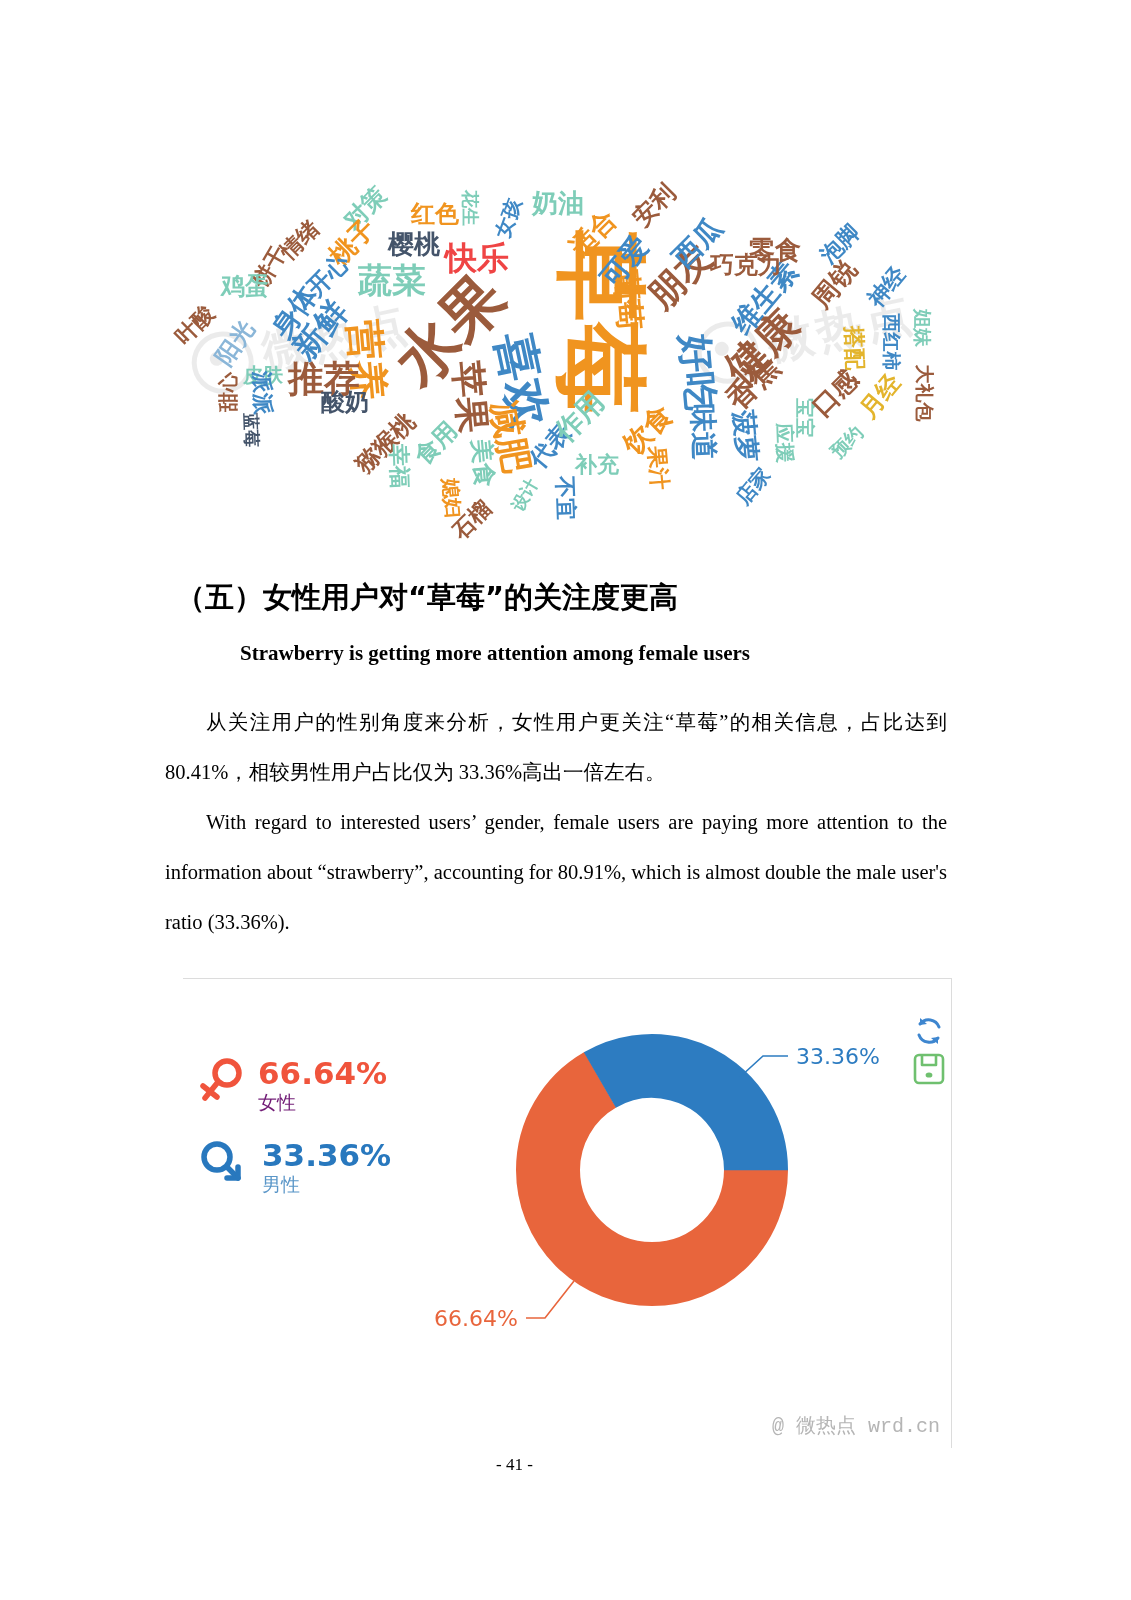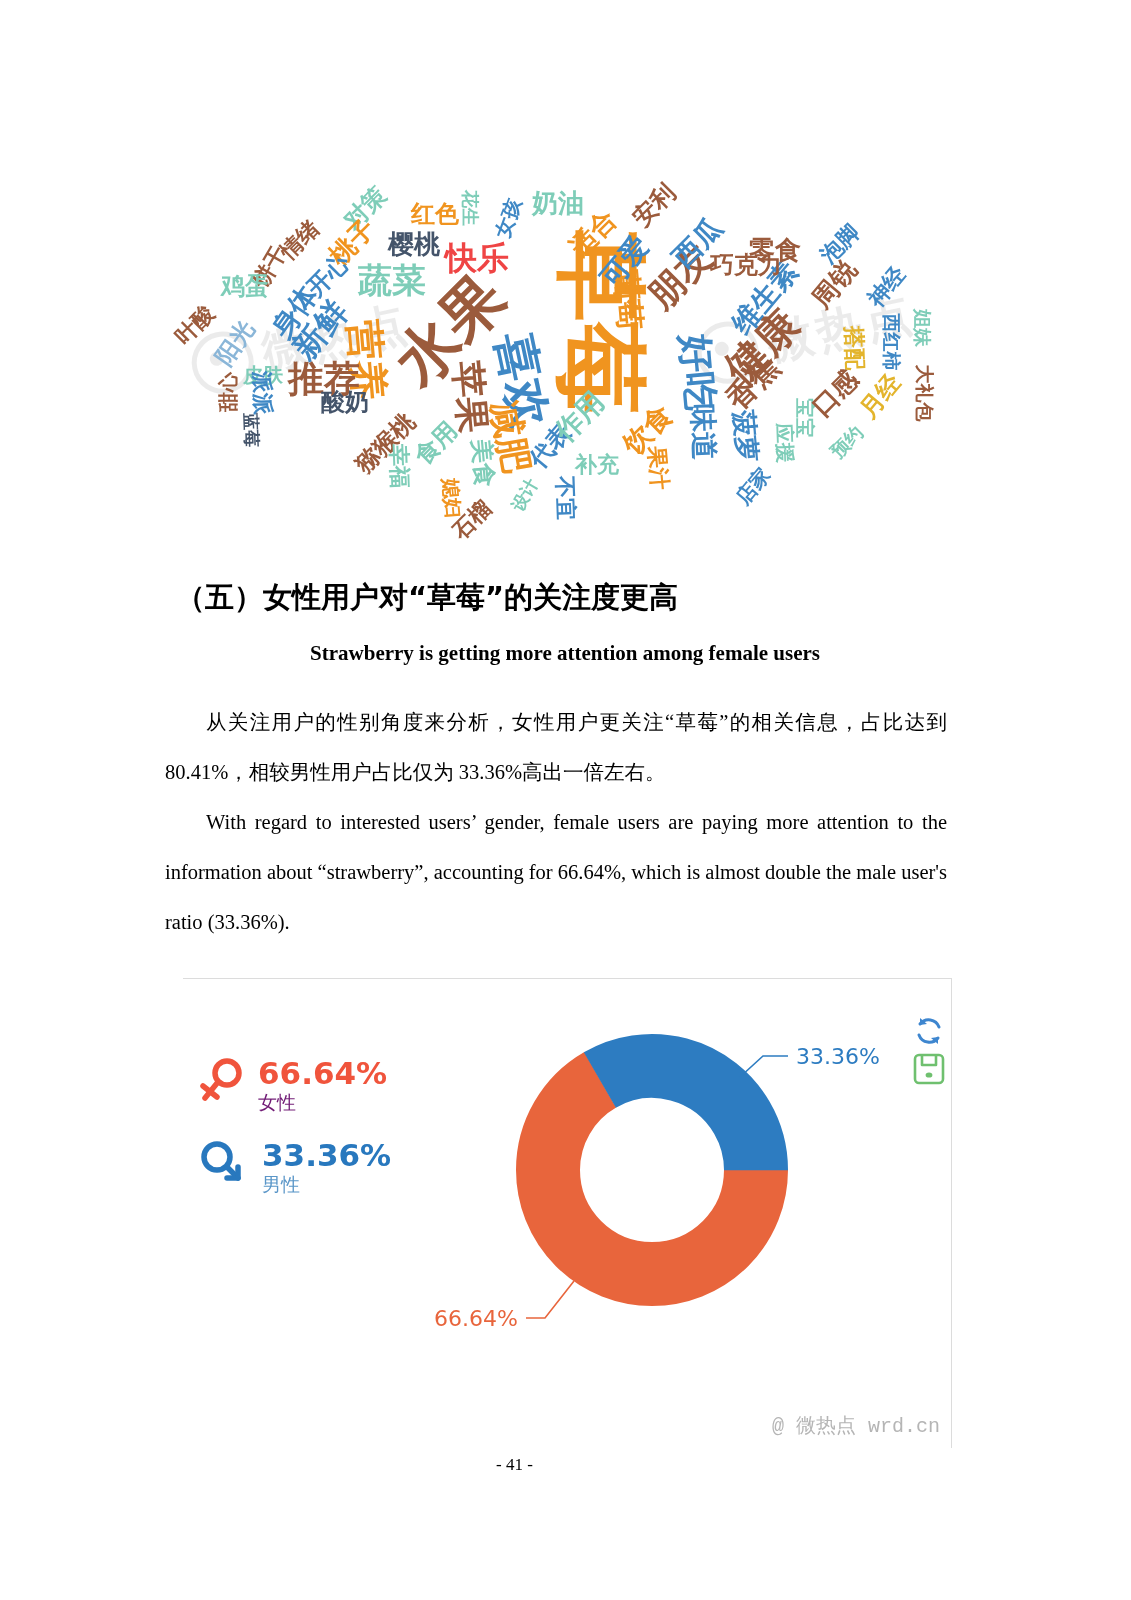--- a/index.html
+++ b/index.html
@@ -111,25 +111,25 @@
       <span class="wc-word" style="left: 835px; top: 393px; font-size: 26px; color: rgb(155, 91, 60); transform: translate(-50%, -50%) rotate(-45deg);">口感</span>
       <span class="wc-word" style="left: 854px; top: 348px; font-size: 22px; color: rgb(227, 180, 44); transform: translate(-50%, -50%) rotate(88deg);">搭配</span>
       <span class="wc-word" style="left: 880px; top: 396px; font-size: 24px; color: rgb(227, 180, 44); transform: translate(-50%, -50%) rotate(-50deg);">月经</span>
       <span class="wc-word" style="left: 847px; top: 442px; font-size: 18px; color: rgb(126, 205, 184); transform: translate(-50%, -50%) rotate(-45deg);">预约</span>
       <span class="wc-word" style="left: 891px; top: 342px; font-size: 19px; color: rgb(63, 136, 197); transform: translate(-50%, -50%) rotate(90deg);">西红柿</span>
       <span class="wc-word" style="left: 922px; top: 328px; font-size: 19px; color: rgb(126, 205, 184); transform: translate(-50%, -50%) rotate(90deg);">姐妹</span>
       <span class="wc-word" style="left: 924px; top: 393px; font-size: 19px; color: rgb(155, 91, 60); transform: translate(-50%, -50%) rotate(90deg);">大礼包</span>
     </div>
 
   <div class="abs heading-zh" style="left:176px;top:578px;">（五）女性用户对“草莓”的关注度更高</div>
-  <div class="abs heading-en" style="left:170px;top:641px;width:650px;text-align:right;">Strawberry is getting more attention among female users</div>
+  <div class="abs heading-en" style="left:170px;top:641px;width:650px;">Strawberry is getting more attention among female users</div>
 
   <div class="abs paras" style="left:165px;top:697px;width:782px;">
     <p>从关注用户的性别角度来分析，女性用户更关注“草莓”的相关信息，占比达到 80.41%，相较男性用户占比仅为 33.36%高出一倍左右。</p>
-    <p>With regard to interested users’ gender, female users are paying more attention to the information about “strawberry”, accounting for 66.64%, which is almost double the male user's ratio (33.36%).</p>
+    <p>With regard to interested users’ gender, female users are paying more attention to the information about “strawberry”, accounting for 80.91%, which is almost double the male user's ratio (33.36%).</p>
   </div>
 
   <div class="abs hline" style="left:183px;top:978px;width:768px;"></div>
   <div class="abs vline" style="left:951px;top:978px;height:470px;"></div>
 
   <div class="legend-item" style="left:196px;top:1056px;">
     <svg width="50" height="56" viewBox="0 0 50 56">
       <g fill="none" stroke="#f0543c" stroke-width="5.5" stroke-linecap="round">
         <circle cx="31" cy="17" r="12"></circle>
         <line x1="22" y1="26" x2="9" y2="42"></line>

